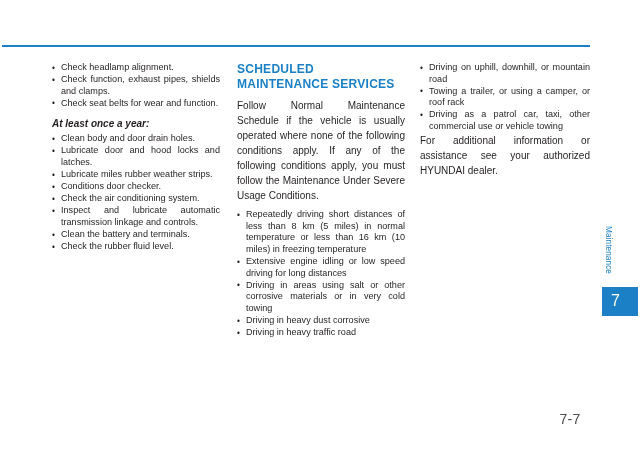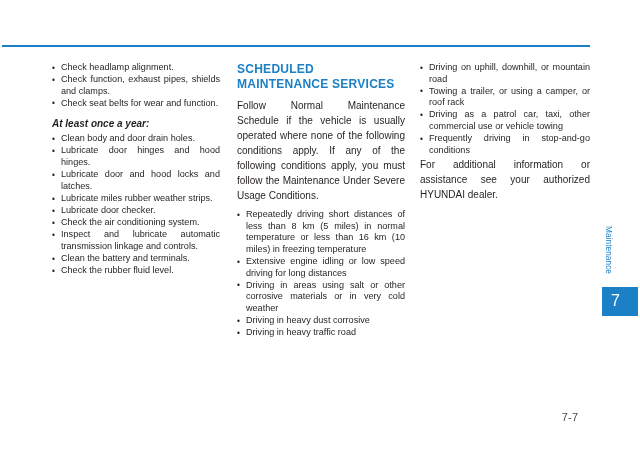--- a/index.html
+++ b/index.html
@@ -135,21 +135,21 @@
     font-weight: normal;
     font-family: "Liberation Sans Narrow", "Liberation Sans", sans-serif;
   }
 
   .page-number {
     position: absolute;
     left: 540px;
     top: 411px;
     width: 60px;
     text-align: center;
-    font-size: 11px;
+    font-size: 14px;
     color: #4a4a4a;
     letter-spacing: 0.2px;
   }
 </style>
 </head>
 <body>
 
 <div class="page">
 
   <div class="top-rule"></div>
@@ -158,51 +158,49 @@
     <ul class="blist">
       <li><span>Check headlamp alignment.</span></li>
       <li><span>Check function, exhaust pipes, shields and clamps.</span></li>
       <li><span>Check seat belts for wear and function.</span></li>
     </ul>
 
     <div class="subhead">At least once a year:</div>
 
     <ul class="blist">
       <li><span>Clean body and door drain holes.</span></li>
-      <li><span>Lubricate door hinges and hood hinges.</span></li>
       <li><span>Lubricate door and hood locks and latches.</span></li>
       <li><span>Lubricate miles rubber weather strips.</span></li>
-      <li><span>Lubricate door checker.</span></li>
+      <li><span>Conditions door checker.</span></li>
       <li><span>Check the air conditioning system.</span></li>
       <li><span>Inspect and lubricate automatic transmission linkage and controls.</span></li>
       <li><span>Clean the battery and terminals.</span></li>
       <li><span>Check the rubber fluid level.</span></li>
     </ul>
   </div>
 
   <div class="col col-2">
     <h1 class="sec-title">SCHEDULED MAINTENANCE SERVICES</h1>
 
     <p class="body">Follow Normal Maintenance Schedule if the vehicle is usually operated where none of the following conditions apply. If any of the following conditions apply, you must follow the Maintenance Under Severe Usage Conditions.</p>
 
     <ul class="blist">
       <li><span>Repeatedly driving short distances of less than 8 km (5 miles) in normal temperature or less than 16 km (10 miles) in freezing temperature</span></li>
       <li><span>Extensive engine idling or low speed driving for long distances</span></li>
-      <li><span>Driving in areas using salt or other corrosive materials or in very cold weather</span></li>
+      <li><span>Driving in areas using salt or other corrosive materials or in very cold towing</span></li>
       <li><span>Driving in heavy dust corrosive</span></li>
       <li><span>Driving in heavy traffic road</span></li>
     </ul>
   </div>
 
   <div class="col col-3">
     <ul class="blist">
       <li><span>Driving on uphill, downhill, or mountain road</span></li>
       <li><span>Towing a trailer, or using a camper, or roof rack</span></li>
       <li><span>Driving as a patrol car, taxi, other commercial use or vehicle towing</span></li>
-      <li><span>Frequently driving in stop-and-go conditions</span></li>
     </ul>
     <p class="body tail">For additional information or assistance see your authorized HYUNDAI dealer.</p>
   </div>
 
   <div class="side-tab">
     <div class="side-tab-label">Maintenance</div>
   </div>
   <div class="side-badge">
     <span>7</span>
   </div>

